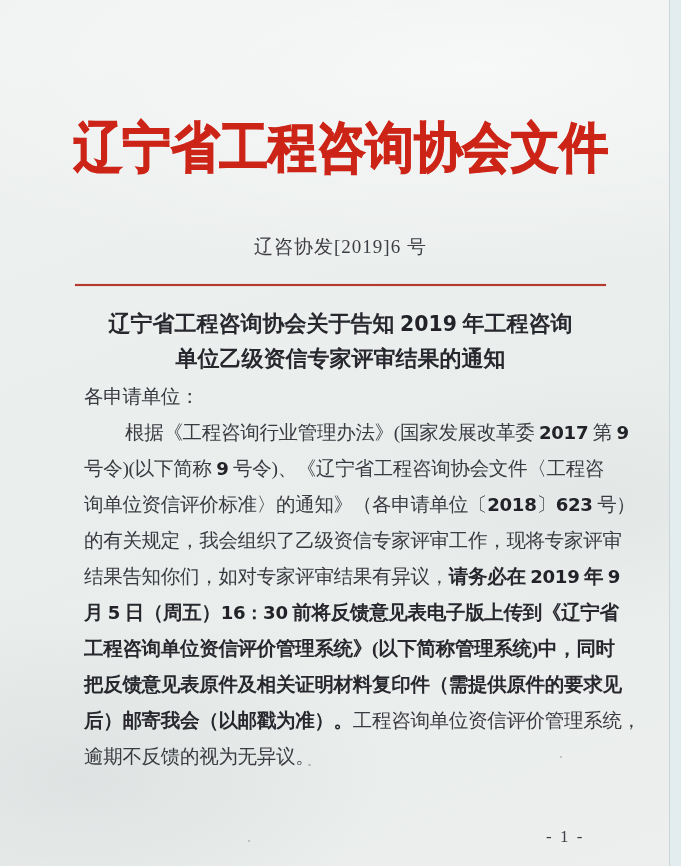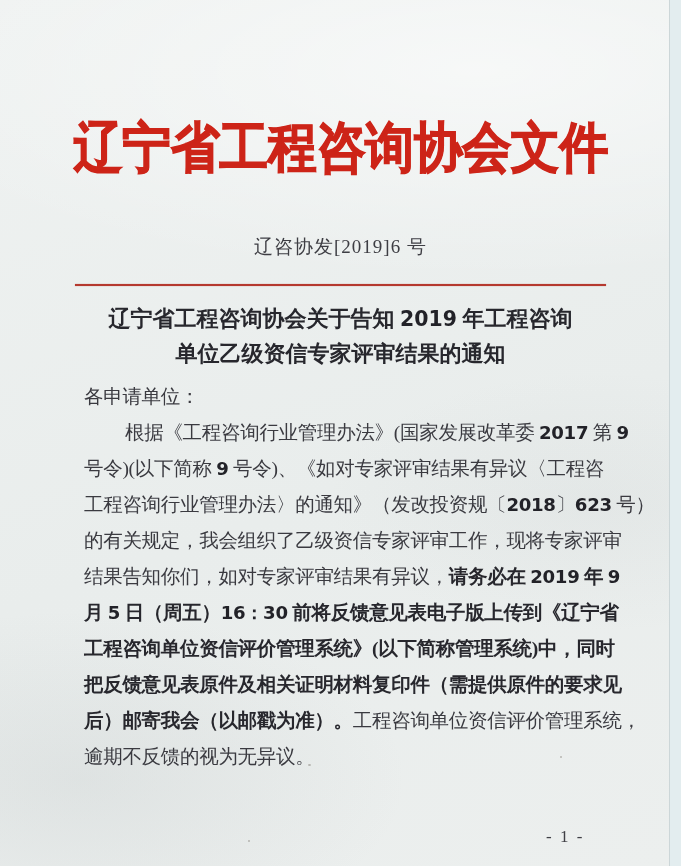--- a/index.html
+++ b/index.html
@@ -62,21 +62,21 @@
   }
   .heading {
     position: absolute;
     top: 301px; left: 0;
     width: 100%;
     font-size: 22px;
     color: #2b2b30;
   }
   .heading .tline {
     height: 35px;
-    line-height: 35px;
+    line-height: 45px;
     text-align: center;
     white-space: nowrap;
   }
   .content {
     position: absolute;
     top: 370px; left: 84px;
     width: 522px;
     font-size: 19.5px;
     letter-spacing: -0.3px;
     margin-top: 9px;
@@ -126,22 +126,22 @@
   <div class="red-rule"></div>
 
   <div class="heading" id="heading-lines">
       <div class="tline"><span class="seg-b">辽宁省工程咨询协会关于告知 </span><span class="seg-n">2019</span><span class="seg-b"> 年工程咨询</span></div>
       <div class="tline"><span class="seg-b">单位乙级资信专家评审结果的通知</span></div>
     </div>
 
   <div class="content" id="content-lines">
       <div class="tline"><span class="seg-r">各申请单位：</span></div>
       <div class="tline indent"><span class="seg-r">根据《工程咨询行业管理办法》(国家发展改革委 </span><span class="seg-n">2017</span><span class="seg-r"> 第 </span><span class="seg-n">9</span></div>
-      <div class="tline"><span class="seg-r">号令)(以下简称 </span><span class="seg-n">9</span><span class="seg-r"> 号令)、《如对专家评审结果有异议〈工程咨</span></div>
-      <div class="tline"><span class="seg-r">工程咨询行业管理办法〉的通知》（发改投资规〔</span><span class="seg-n">2018</span><span class="seg-r">〕</span><span class="seg-n">623</span><span class="seg-r"> 号）</span></div>
+      <div class="tline"><span class="seg-r">号令)(以下简称 </span><span class="seg-n">9</span><span class="seg-r"> 号令)、《辽宁省工程咨询协会文件〈工程咨</span></div>
+      <div class="tline"><span class="seg-r">询单位资信评价标准〉的通知》（各申请单位〔</span><span class="seg-n">2018</span><span class="seg-r">〕</span><span class="seg-n">623</span><span class="seg-r"> 号）</span></div>
       <div class="tline"><span class="seg-r">的有关规定，我会组织了乙级资信专家评审工作，现将专家评审</span></div>
       <div class="tline"><span class="seg-r">结果告知你们，如对专家评审结果有异议，</span><span class="seg-b">请务必在 </span><span class="seg-n">2019</span><span class="seg-b"> 年 </span><span class="seg-n">9</span></div>
       <div class="tline"><span class="seg-b">月 </span><span class="seg-n">5</span><span class="seg-b"> 日（周五）</span><span class="seg-n">16：30</span><span class="seg-b"> 前将反馈意见表电子版上传到《辽宁省</span></div>
       <div class="tline"><span class="seg-b">工程咨询单位资信评价管理系统》(以下简称管理系统)中，同时</span></div>
       <div class="tline"><span class="seg-b">把反馈意见表原件及相关证明材料复印件（需提供原件的要求见</span></div>
       <div class="tline"><span class="seg-b">后）邮寄我会（以邮戳为准）。</span><span class="seg-r">工程咨询单位资信评价管理系统，</span></div>
       <div class="tline"><span class="seg-r">逾期不反馈的视为无异议。</span></div>
     </div>
 
   <div class="page-number">- 1 -</div>

